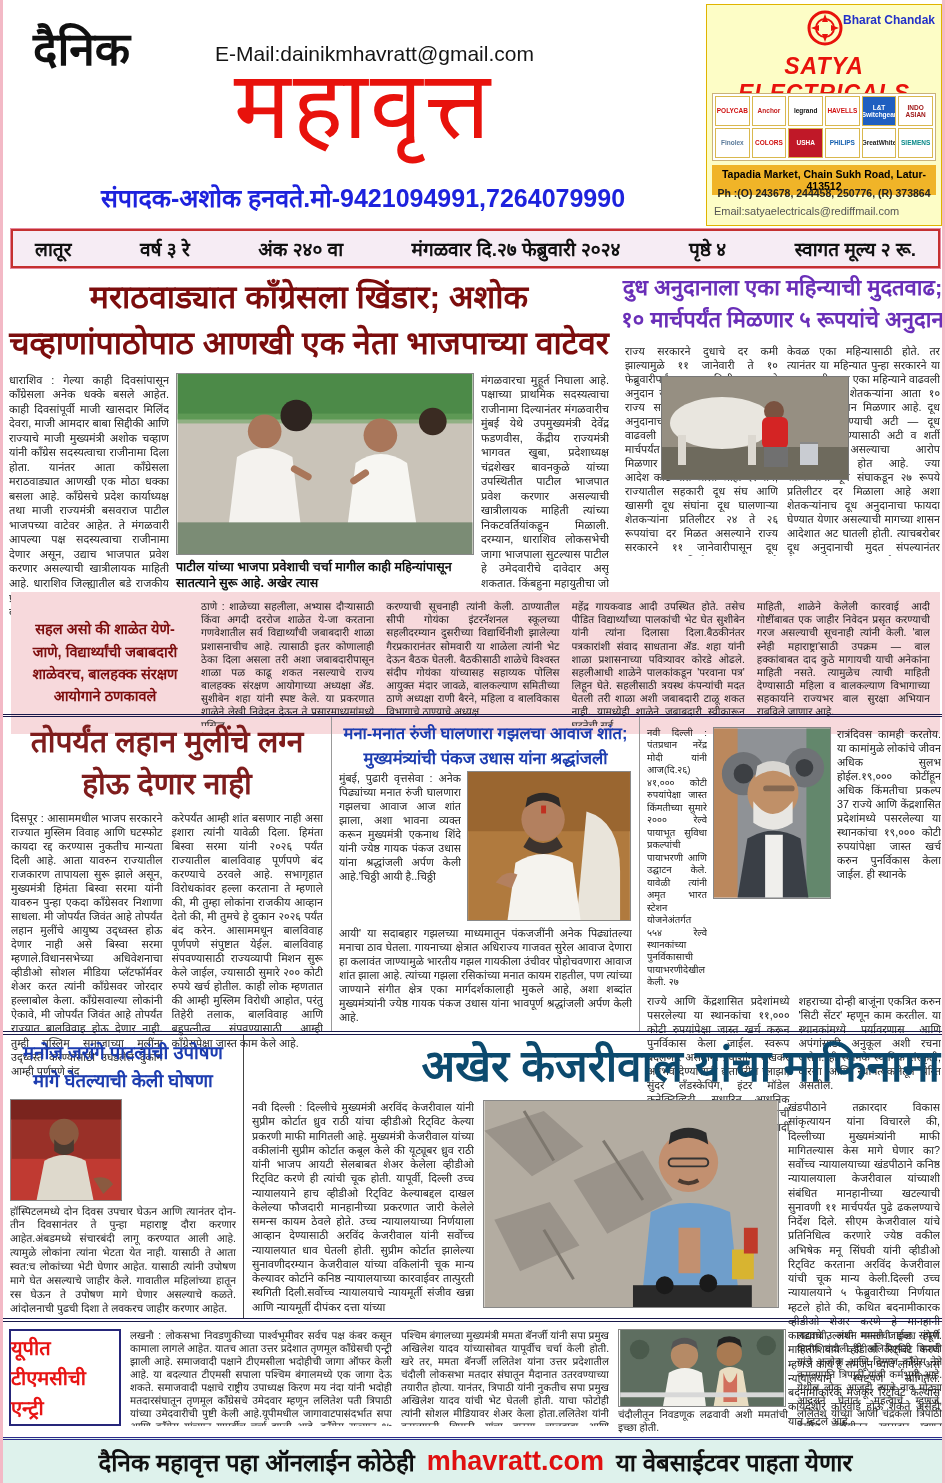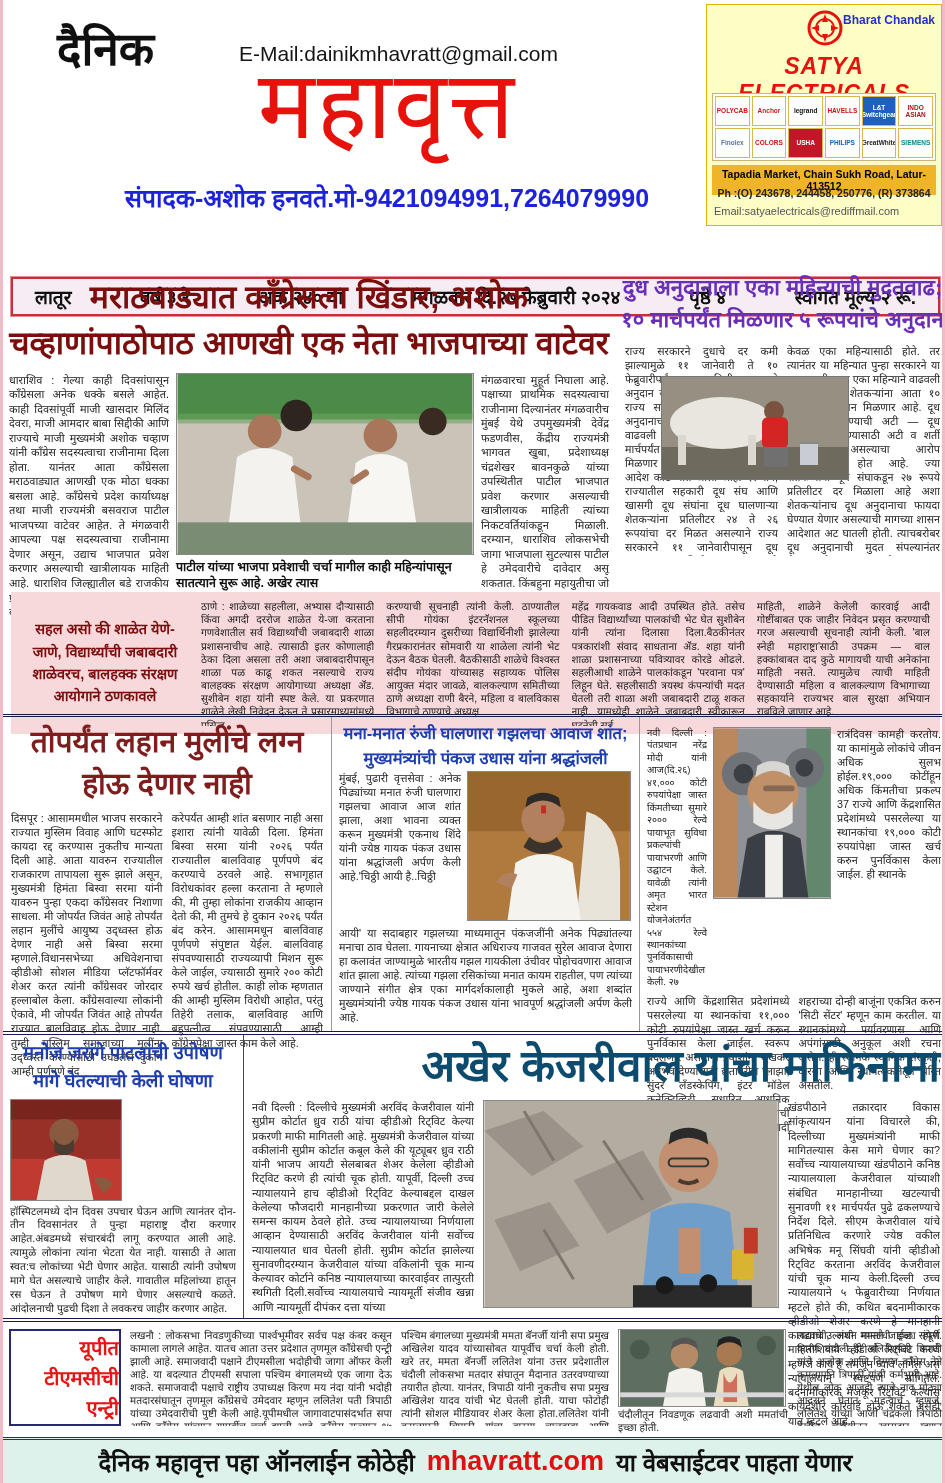--- a/index.html
+++ b/index.html
@@ -2,21 +2,21 @@
 <html><head>
 <meta charset="utf-8">
 <style>
   * { margin:0; padding:0; box-sizing:border-box; }
   body { background:#e9e9e9; font-family:"Liberation Sans","DejaVu Sans",sans-serif; }
   .page { position:relative; width:945px; height:1483px; margin:0 auto; background:#fff;
           border-left:3px solid #f3b9c6; border-right:3px solid #f3b9c6; overflow:hidden; }
   .just { text-align:justify; color:#1c1c1c; overflow:hidden; }
 
   
-  .masthead { position:absolute; left:0; top:0; width:700px; height:226px;margin-left:24px; }
+  .masthead { position:absolute; left:0; top:0; width:700px; height:226px; }
   .m-daily { position:absolute; left:30px; top:16px; font-size:46px; font-weight:800; color:#101010; }
   .m-email { position:absolute; left:212px; top:42px; font-size:21px; color:#151515; }
   .m-title { position:absolute; left:50px; top:48px; width:620px; text-align:center;
              font-size:95px; font-weight:400; color:#e8120c; letter-spacing:2px; line-height:1.2; }
   .m-editor { position:absolute; left:40px; top:180px; width:640px; text-align:center;
               font-size:25px; font-weight:800; color:#1d22dd; }
 
   
   .ad { position:absolute; left:703px; top:4px; width:236px; height:222px;
         background:#fdfdc6; border:1px solid #e0b400; }
@@ -30,21 +30,21 @@
   .brand { border:1px solid #d9b84e; background:#fff; display:flex; align-items:center; justify-content:center;
            font-size:6.5px; font-weight:800; text-align:center; overflow:hidden; line-height:1.1; }
   .ad-address { position:absolute; left:5px; right:5px; top:160px; background:#f0b428; color:#000;
                 font-weight:800; font-size:10.5px; text-align:center; padding:3px 0; }
   .ad-phone { position:absolute; left:0; top:182px; width:100%; text-align:center; font-size:10.5px; font-weight:700; color:#222; }
   .ad-mail { position:absolute; left:7px; top:200px; width:100%; text-align:left; font-size:11px; color:#555; }
 
   
   .datebar { position:absolute; left:8px; top:229px; width:929px; height:39px; background:#f6ecf4;
              border:2px solid #c53030; outline:1px solid #e58aa0; display:flex; align-items:center;
-             justify-content:space-between; padding:0 22px; font-size:19px; font-weight:800; color:#101010;margin-top:48px; }
+             justify-content:space-between; padding:0 22px; font-size:19px; font-weight:800; color:#101010; }
 
   
   .lead { position:absolute; left:0; top:272px; width:612px; height:318px; }
   .lead-h { text-align:center; color:#7c0d0d; font-weight:800; font-size:32px; line-height:1.45; padding:2px 4px 0; }
   .lead-body { display:flex; gap:7px; padding:6px 6px 0; }
   .lead-c1 { width:160px; font-size:11px; line-height:1.32; }
   .lead-mid { width:298px; }
   .lead-cap { margin-top:4px; font-size:12.5px; font-weight:600; color:#111; line-height:1.3; }
   .lead-c3 { flex:1; font-size:11px; line-height:1.32; }
 
@@ -92,21 +92,21 @@
   .kejriwal { flex:1; padding:2px 8px; }
   .kejriwal-h { text-align:right; color:#0c4a6e; font-weight:800; font-size:44px; line-height:1.3; }
   .kejriwal-row { display:flex; gap:9px; margin-top:6px; }
   .kejriwal-c1 { width:222px; font-size:10.8px; line-height:1.32; }
   .kejriwal-c2 { flex:1; font-size:10.8px; line-height:1.32; }
 
   
   .band5 { position:absolute; left:0; top:1318px; width:945px; height:115px;
            border-top:4px double #18184a; display:flex; gap:9px; padding:7px 6px; }
   .tmc-box { width:112px; border:2px solid #26267a; color:#e81414; font-weight:800; font-size:20px;
-             text-align:right; display:flex; align-items:center; justify-content:center; line-height:1.5; }
+             text-align:left; display:flex; align-items:center; justify-content:center; line-height:1.5; }
   .tmc-c1 { width:262px; font-size:10.3px; line-height:1.27; }
   .tmc-c2 { width:208px; font-size:10.3px; line-height:1.27; }
   .tmc-photo-wrap { width:170px; }
   .tmc-under { font-size:10.3px; line-height:1.25; margin-top:2px; color:#1c1c1c; text-align:justify; }
   .tmc-c3 { flex:1; font-size:10.3px; line-height:1.27; }
 
   
   .footer { position:absolute; left:0; top:1437px; width:945px; height:46px; background:#def2ec;
             border-top:3px double #2a2a8a; display:flex; align-items:center; justify-content:center;
             gap:12px; font-size:24px; font-weight:700; color:#101010; }

